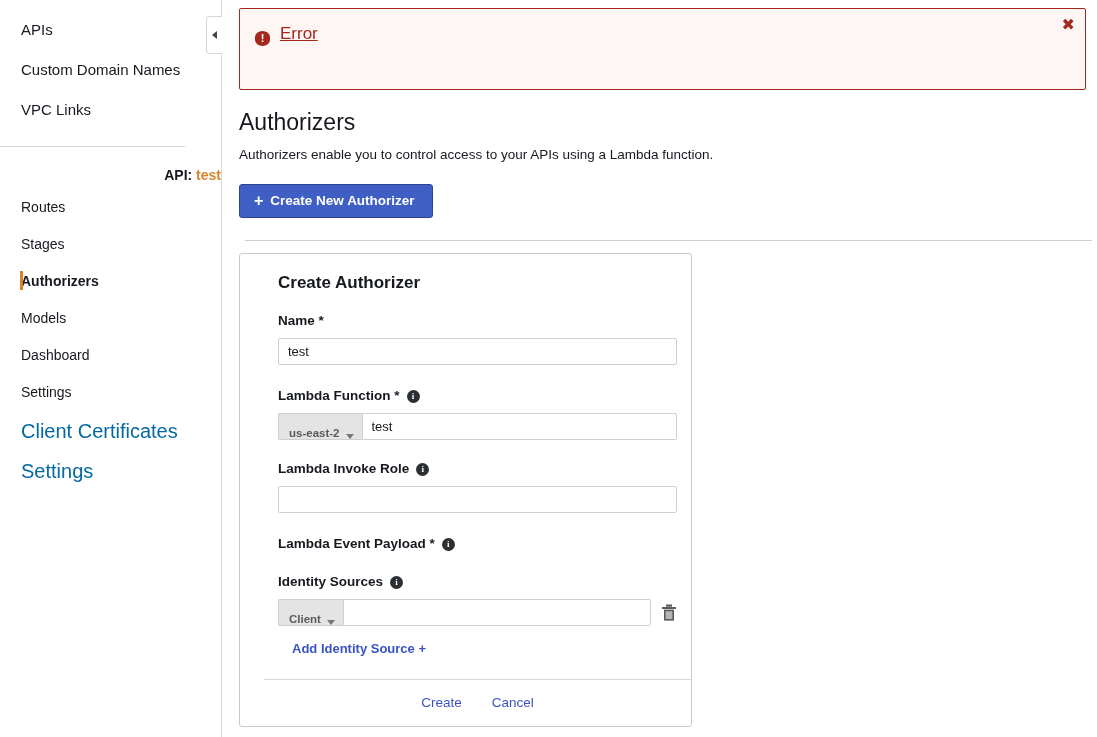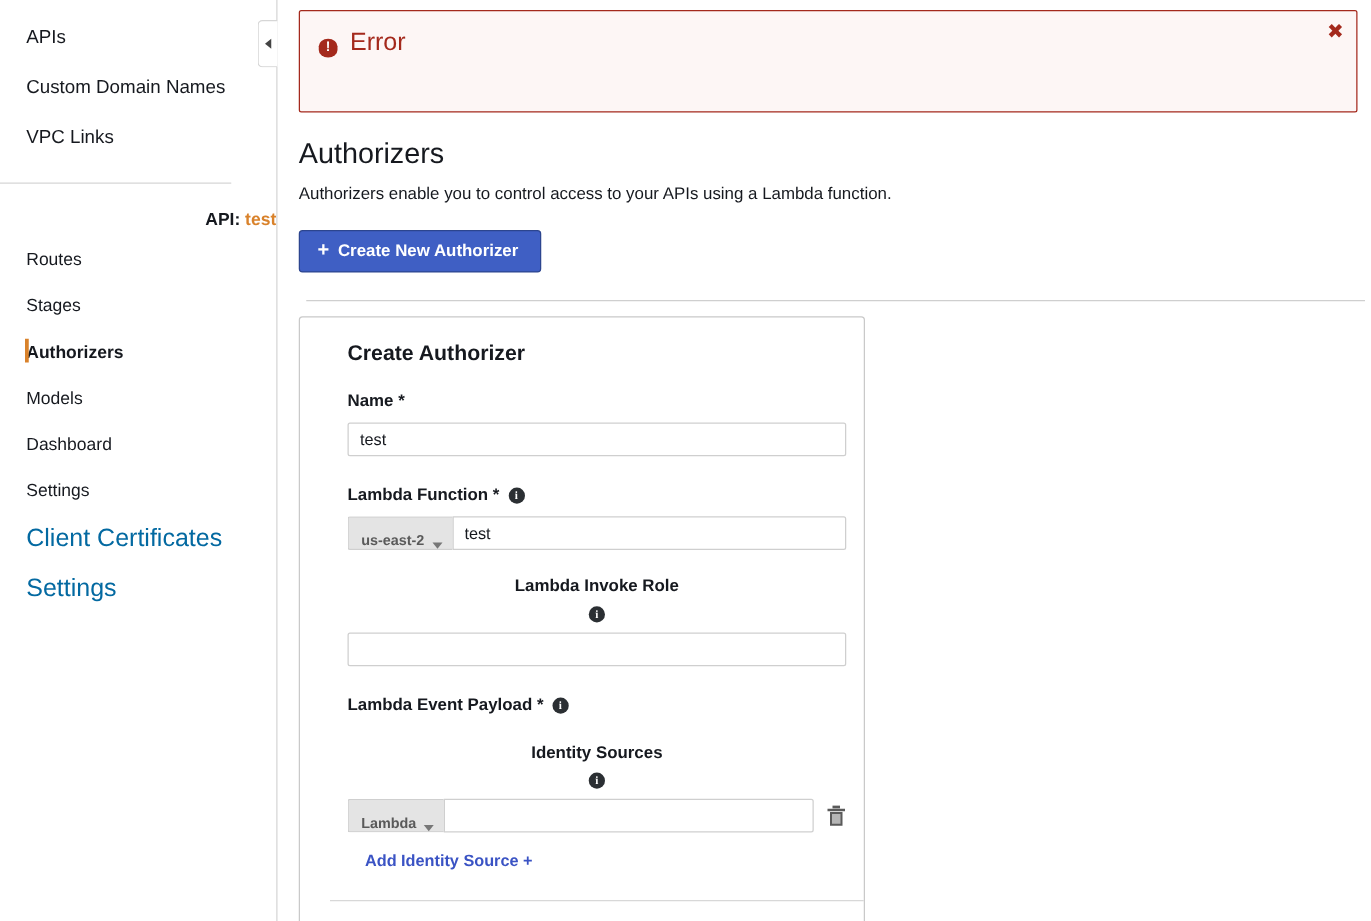--- a/index.html
+++ b/index.html
@@ -99,22 +99,22 @@
     width: 15px; height: 15px;
     border-radius: 50% / 40%;
     background: #a4291c;
     display: flex; align-items: center; justify-content: center;
   }
   .alert-icon span {
     color: #fff; font-size: 11px; font-weight: bold;
     line-height: 1; margin-top: -1px;
   }
   .alert-title {
-    color: #a4291c; font-size: 20px;
-    line-height: 22px; margin-bottom: 4px;
+    color: #a4291c; font-size: 17px;
+    line-height: 22px; margin-bottom: 4px; text-decoration: underline;
   }
   .alert-msg {
     color: #333; font-size: 13.5px; line-height: 18px;
   }
   .alert-close {
     position: absolute; right: 10px; top: 8px;
     color: #a4291c; font-size: 16px; font-weight: bold;
     cursor: pointer; line-height: 1;
     font-family: "DejaVu Sans", sans-serif;
   }
@@ -177,21 +177,21 @@
     width: 100%; height: 27px;
     border: 1px solid #cfcfcf; border-radius: 2px;
     background: #fff;
     font-size: 13px; color: #16191f;
     padding: 0 9px;
     font-family: "Liberation Sans", sans-serif;
     outline: none;
   }
   .mt8 { margin-top: 8px; }
   .mt22 { margin-top: 22px; }
-  .mt20 { margin-top: 20px; flex-direction: column; }
+  .mt20 { margin-top: 20px; }
 
   .input-group { display: flex; align-items: stretch; width: 100%; }
   .input-addon {
     display: flex; align-items: flex-end; gap: 6px;
     background: #e4e4e4;
     border: 1px solid #cfcfcf; border-right: none;
     border-radius: 2px 0 0 2px;
     padding: 0 8px 0 10px;
     font-size: 11.5px; font-weight: bold; color: #5a5a5a;
     cursor: pointer; white-space: nowrap;
@@ -325,21 +325,21 @@
         </div>
 
         
         <div class="field-label mt20">
           <span>Identity Sources</span>
           <span class="info-icon">i</span>
         </div>
         <div class="mt8 id-row">
           <div class="input-group">
             <div class="input-addon">
-              <span>Lambda</span>
+              <span>Client</span>
               <span class="caret-down"></span>
             </div>
             <input class="text-input" type="text" value="" style="">
           </div>
           <svg class="trash" viewBox="0 0 16 17">
             <rect x="5" y="0.5" width="6" height="2.2" fill="#5a5a5a"></rect>
             <rect x="1" y="3" width="14" height="2" fill="#5a5a5a"></rect>
             <rect x="3" y="5.6" width="10" height="11" fill="#5a5a5a"></rect>
             <rect x="4.6" y="7.2" width="6.8" height="7.8" fill="#b5b5b5"></rect>
           </svg>

